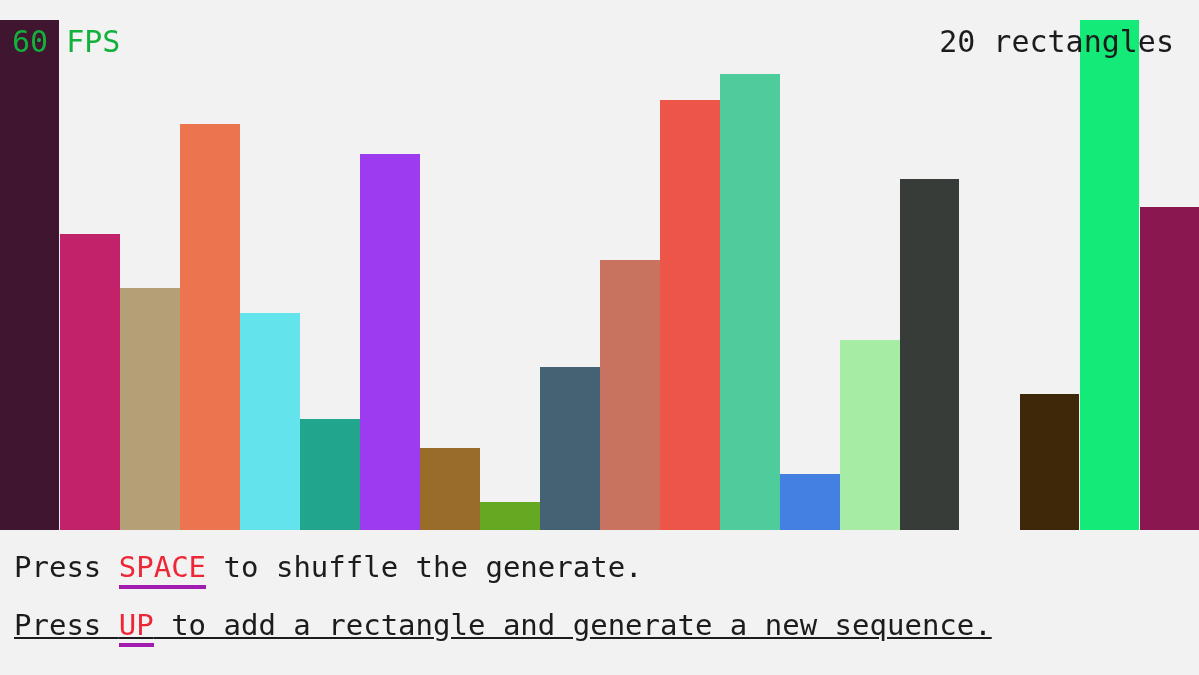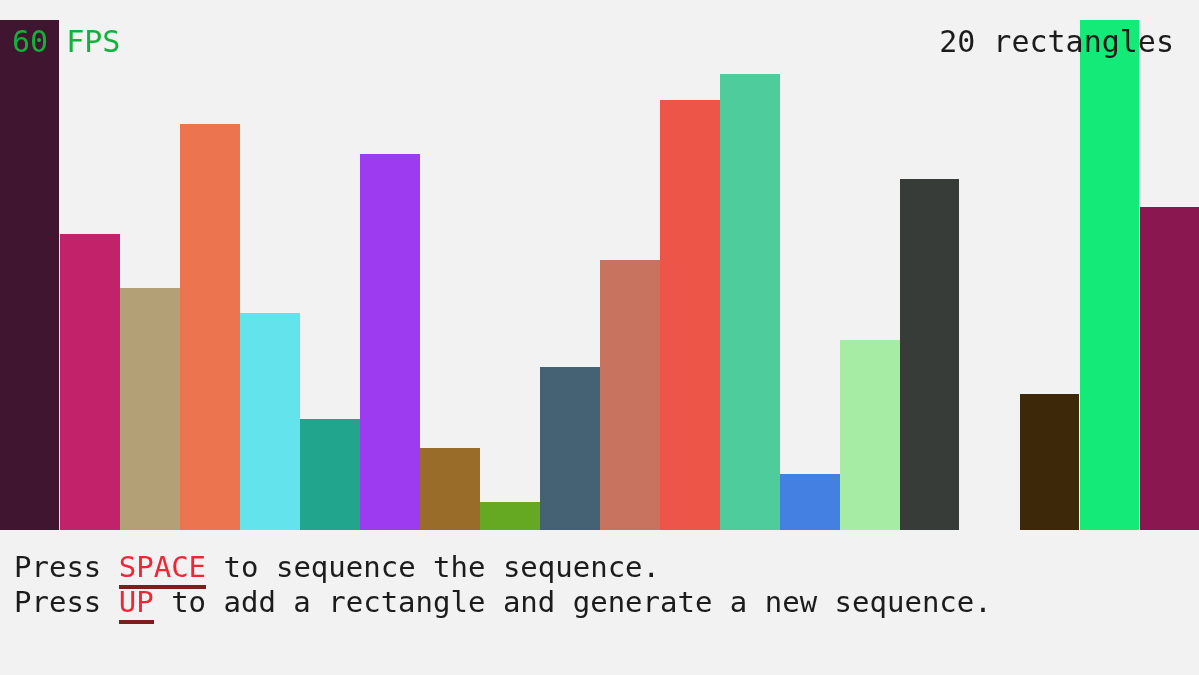--- a/index.html
+++ b/index.html
@@ -74,26 +74,26 @@
   .instruction-line {
     position: absolute;
     left: 14px;
     font-size: 29px;
     line-height: 1;
     color: #1c1c1c;
     white-space: nowrap;
   }
 
   .instruction-line:nth-of-type(1) { top: 21px; }
-  .instruction-line:nth-of-type(2) { top: 56px; }
+  .instruction-line:nth-of-type(2) { top: 79px; text-decoration: underline; }
   .instruction-line:nth-of-type(3) { top: 117px; }
 
   .key {
     color: #ee2737;
-    border-bottom: 4px solid #7f1d1d;
+    border-bottom: 4px solid #a21caf;
     padding-bottom: 1px;
   }
 </style>
 </head>
 <body style="background: rgb(242, 242, 242);">
 
 <div id="app" style="background: rgb(242, 242, 242); margin-top: 20px;">
 
   <div id="chart-area">
       <div class="bar" style="left: 0px; width: 59px; height: 510px; background: rgb(64, 21, 47);"></div>
@@ -117,21 +117,21 @@
       <div class="bar" style="left: 1140px; width: 59px; height: 323px; background: rgb(138, 23, 80);"></div>
     </div>
 
   <div id="fps-counter" style="color: rgb(19, 177, 60);">60 FPS</div>
 
   <div id="rect-count" style="color: rgb(28, 28, 28);">20 rectangles</div>
 
   <div id="instructions">
 
     <div class="instruction-line">
-      <span>Press </span><span class="key">SPACE</span><span> to sequence the sequence.</span>
+      <span>Press </span><span class="key">SPACE</span><span> to shuffle the generate.</span>
     </div>
 
     <div class="instruction-line">
       <span>Press </span><span class="key">UP</span><span> to add a rectangle and generate a new sequence.</span>
     </div>
 
 
   </div>
 </div>
 

